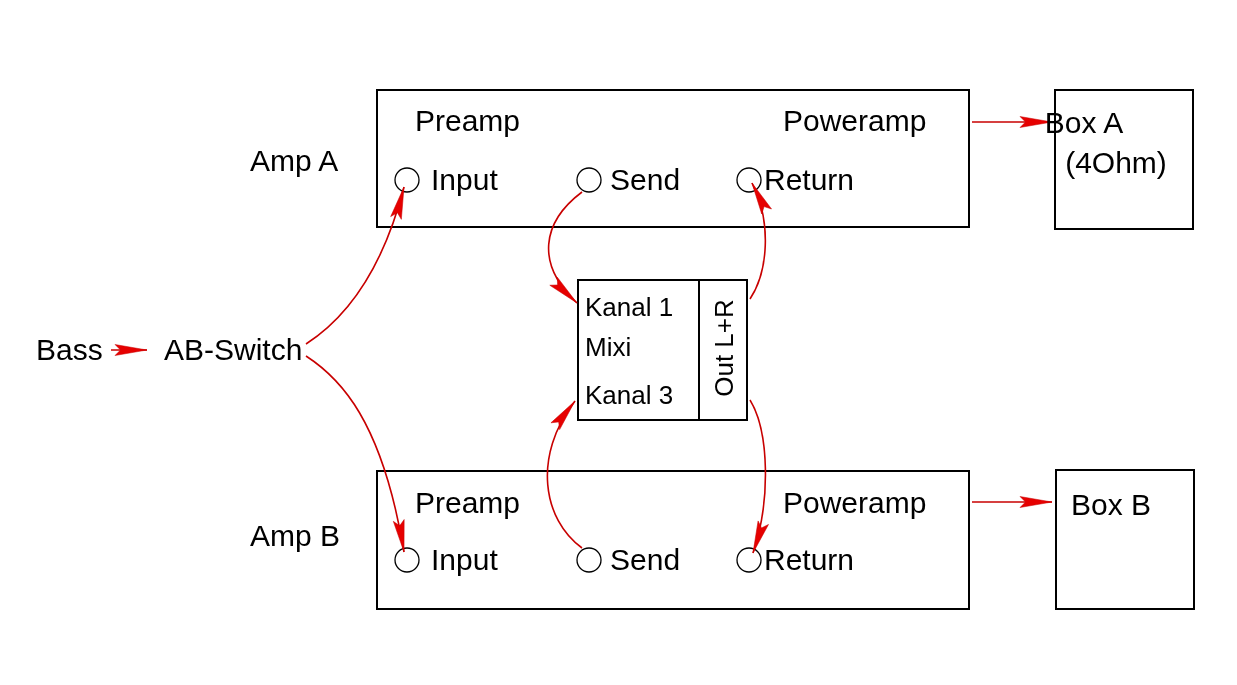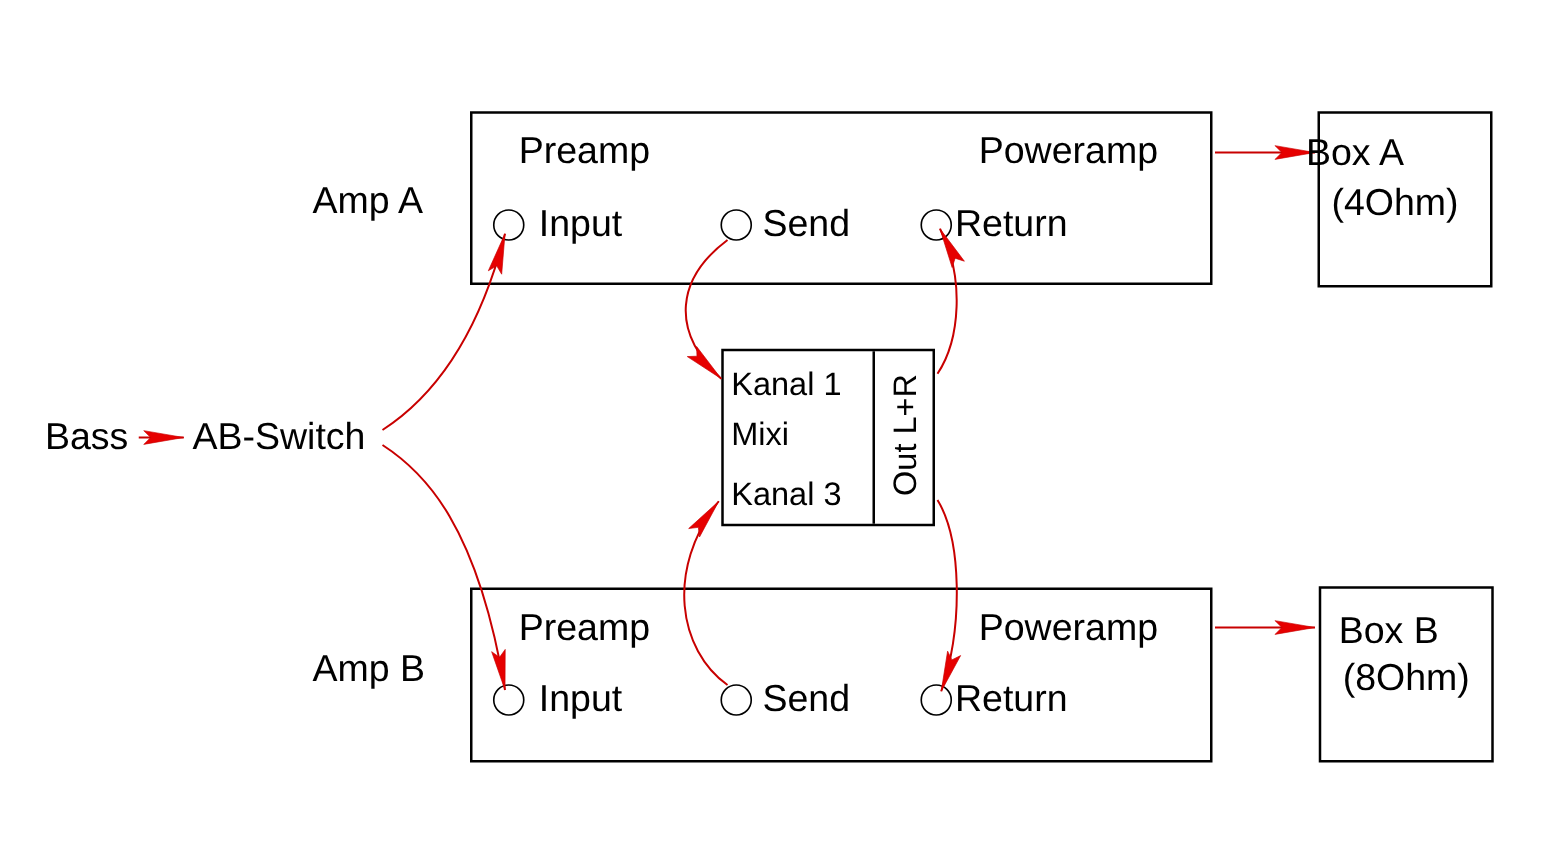--- a/index.html
+++ b/index.html
@@ -82,21 +82,21 @@
       <path d="M582,192 C542,222 535,264 577,303" marker-end="url(#arrow)"></path>
       <path d="M582,548 C543,520 532,456 575,401" marker-end="url(#arrow)"></path>
       <path d="M750,299 C768,272 772,222 752,183" marker-end="url(#arrow)"></path>
       <path d="M750,400 C769,431 771,500 753,553" marker-end="url(#arrow)"></path>
       <path d="M972,122 L1052,122" marker-end="url(#arrow)"></path>
       <path d="M972,502 L1052,502" marker-end="url(#arrow)"></path>
     </g>
   </svg>
 
   <div class="lbl" style="left:36px;top:350px">Bass</div>
-  <div class="lbl" style="left:154px;top:350px">AB-Switch</div>
+  <div class="lbl" style="left:164px;top:350px">AB-Switch</div>
 
   <div class="lbl" style="left:250px;top:161px">Amp A</div>
   <div class="lbl" style="left:415px;top:121px">Preamp</div>
   <div class="lbl" style="left:783px;top:121px">Poweramp</div>
   <div class="lbl" style="left:431px;top:180px">Input</div>
   <div class="lbl" style="left:610px;top:180px">Send</div>
   <div class="lbl" style="left:764px;top:180px">Return</div>
 
   <div class="lbl" style="left:250px;top:536px">Amp B</div>
   <div class="lbl" style="left:415px;top:503px">Preamp</div>
@@ -106,15 +106,14 @@
   <div class="lbl" style="left:764px;top:560px">Return</div>
 
   <div class="lbl small" style="left:585px;top:307px">Kanal 1</div>
   <div class="lbl small right" style="left:585px;top:347px;width:97px">Mixi</div>
   <div class="lbl small" style="left:585px;top:395px">Kanal 3</div>
   <div class="rotated-out" style="left:724px;top:348px">Out L+R</div>
 
   <div class="lbl center" style="left:1000px;top:123px;width:168px">Box A</div>
   <div class="lbl center" style="left:1054px;top:163px;width:124px">(4Ohm)</div>
   <div class="lbl center" style="left:1055px;top:505px;width:112px">Box B</div>
-  <div class="lbl center" style="left:1055px;top:543px;width:140px">(8Ohm)</div>
 
 </div>
 
 </body></html>

